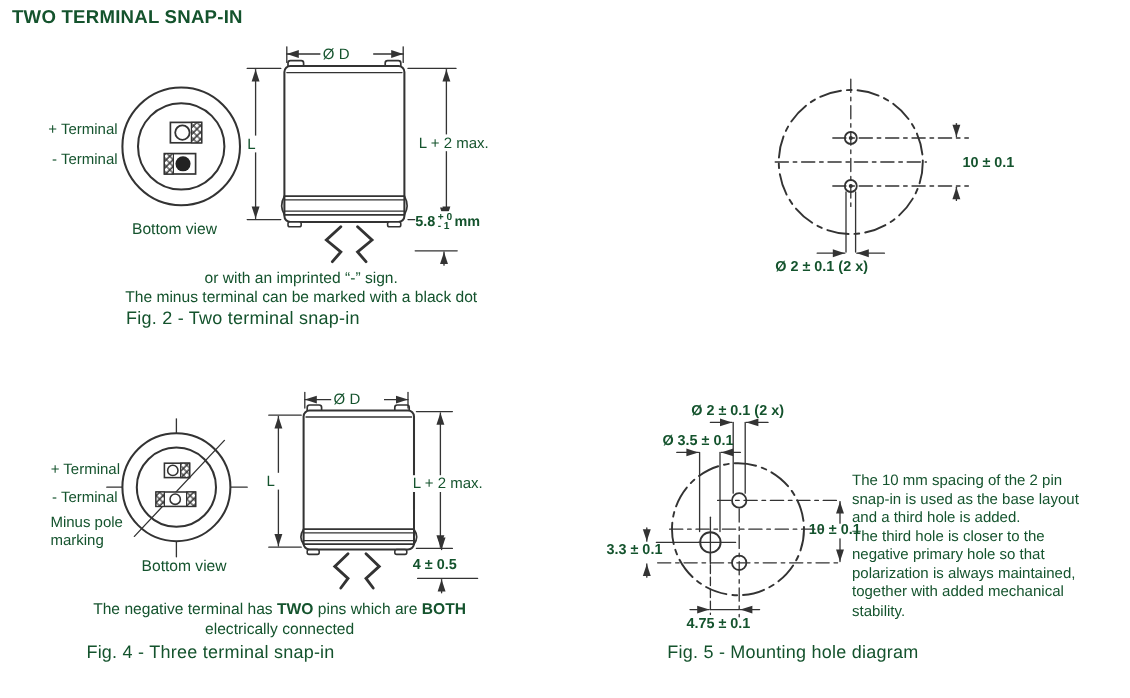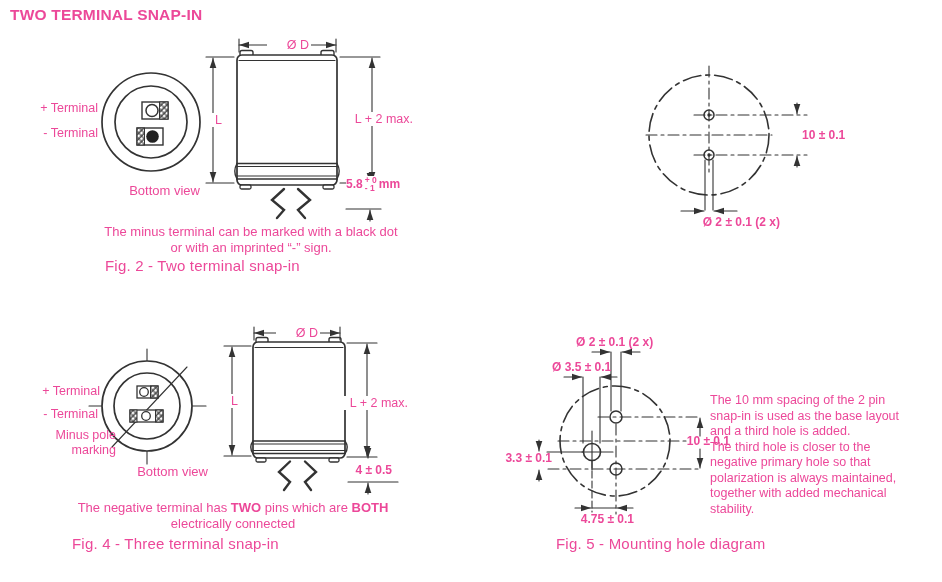--- a/index.html
+++ b/index.html
@@ -1,25 +1,25 @@
 <!DOCTYPE html>
 <html><head>
 <meta charset="utf-8">
 <style>
   html,body{margin:0;padding:0;background:#fff;}
   #page{position:relative;width:942px;height:582px;background:#ffffff;
         font-family:"Liberation Sans", sans-serif;color:#161616;overflow:hidden;}
   #art{position:absolute;left:0;top:0;width:942px;height:582px;}
-  .lbl{position:absolute;font-size:12.5px;line-height:14px;white-space:nowrap;color:#ec4899;}
+  .lbl{position:absolute;font-size:12.5px;line-height:14px;white-space:nowrap;color:#14532d;}
   .hd{font-weight:bold;font-size:15.5px;letter-spacing:.2px;}
   .cap{font-size:15px;text-align:left;white-space:nowrap;letter-spacing:.2px;}
   .note{font-size:13px;text-align:center;line-height:15.5px;white-space:nowrap;}
   .dim{font-weight:bold;font-size:12px;}
   .wbg{background:#ffffff;padding:0 2px;}
-  .ctr{text-align:right;}
+  .ctr{text-align:left;}
   .rgt{text-align:right;}
   .pre{white-space:pre-line;}
   .desc{font-size:12.5px;line-height:15.5px;}
   .tolrow{display:flex;align-items:center;background:#fff;}
   .tol{display:inline-flex;flex-direction:column;font-size:8.5px;line-height:8px;
        font-weight:bold;margin:0 2px;}
   b{font-weight:bold;}
 </style>
 </head>
 <body>
@@ -196,22 +196,22 @@
 <div class="lbl ctr wbg" style="left:349px;top:112px;width:64px;padding:0;">L + 2 max.</div>
 <div class="lbl tolrow" style="left:346px;top:176px;">
   <span class="dim">5.8</span>
   <span class="tol">
     <span>+ 0</span>
     <span>- 1</span>
   </span>
   <span class="dim">mm</span>
 </div>
 <div class="lbl note" style="left:66px;top:224px;width:370px;">
+  <div>or with an imprinted “-” sign.</div>
   <div>The minus terminal can be marked with a black dot</div>
-  <div>or with an imprinted “-” sign.</div>
 </div>
 <div class="lbl cap" style="left:105px;top:259px;width:305px;">Fig. 2 - Two terminal snap-in</div>
 
 <div class="lbl dim" style="left:802px;top:128px;">10 ± 0.1</div>
 <div class="lbl dim ctr" style="left:646px;top:215px;width:134px;">Ø 2 ± 0.1 (2 x)</div>
 
 <div class="lbl rgt" style="left:36px;top:384px;width:64px;">+ Terminal</div>
 <div class="lbl rgt" style="left:34px;top:407px;width:64px;">- Terminal</div>
 <div class="lbl ctr pre" style="left:42px;top:428px;width:74px;line-height:15px;white-space:pre-line;">Minus pole
 marking</div>

